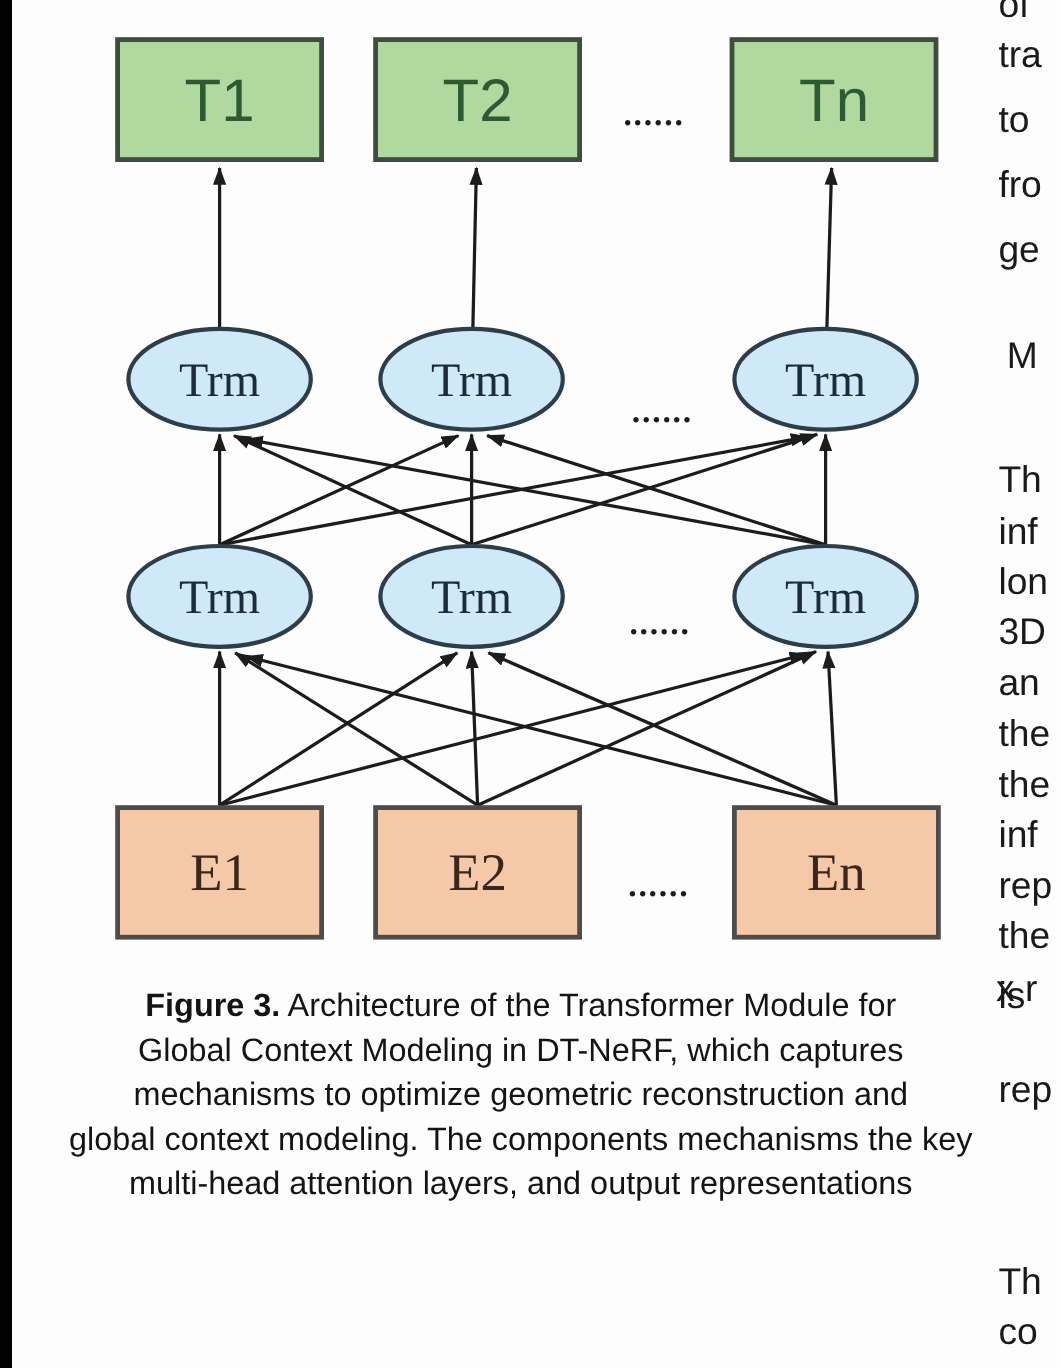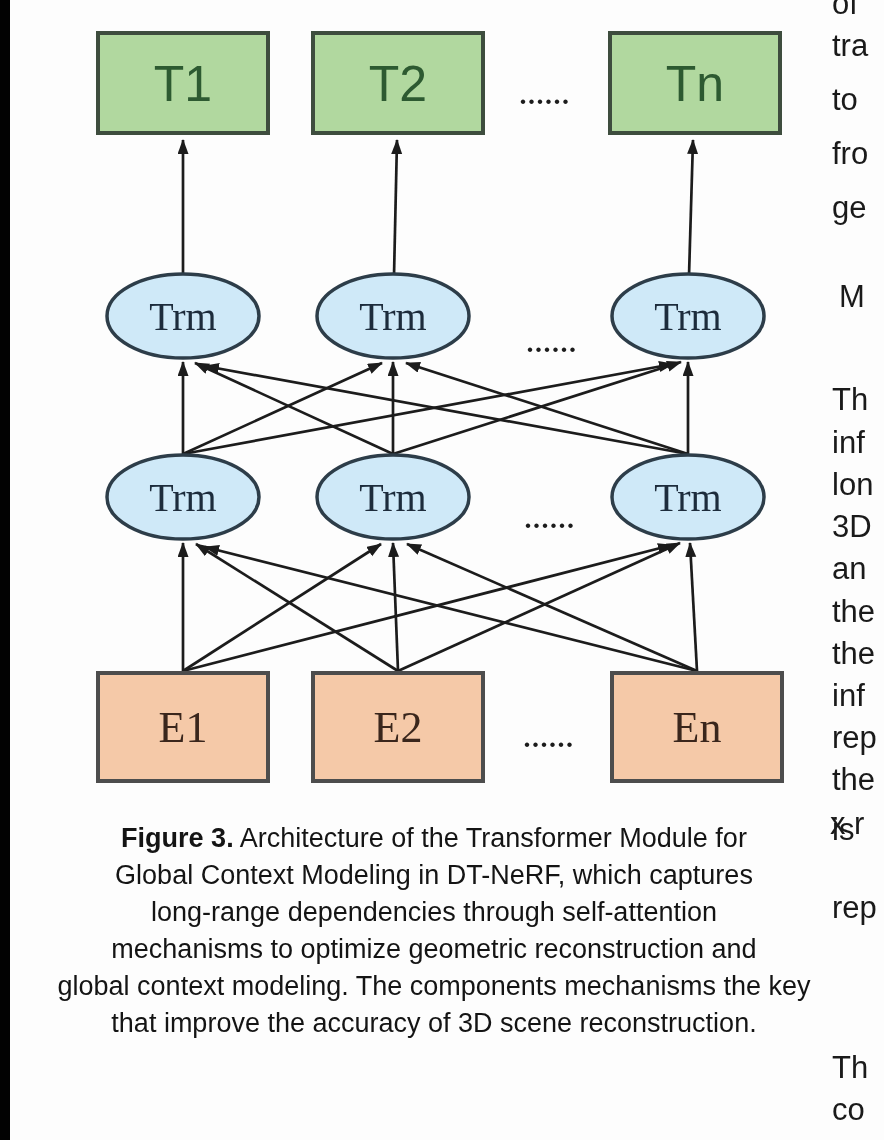--- a/index.html
+++ b/index.html
@@ -111,24 +111,23 @@
       <text class="e-label" x="183" y="742">E1</text>
       <text class="e-label" x="398" y="742">E2</text>
       <text class="e-label" x="697" y="742">En</text>
       <text class="dots" x="549" y="747">......</text>
     </g>
   </svg>
 
   <div class="caption">
     <div class="cap-line"><span class="cap-bold">Figure 3.</span> <span>Architecture of the Transformer Module for</span></div>
     <div class="cap-line">Global Context Modeling in DT-NeRF, which captures</div>
-    <div class="cap-line">long-range dependencies through self-attention</div>
     <div class="cap-line">mechanisms to optimize geometric reconstruction and</div>
     <div class="cap-line">global context modeling. The components mechanisms the key</div>
-    <div class="cap-line">that improve the accuracy of 3D scene reconstruction.</div>
+    <div class="cap-line">multi-head attention layers, and output representations</div>
   </div>
 
   <div class="right-col">
     <div class="frag" style="top:-14px">of</div>
     <div class="frag" style="top:28px">tra</div>
     <div class="frag" style="top:82px">to</div>
     <div class="frag" style="top:136px">fro</div>
     <div class="frag" style="top:190px">ge</div>
     <div class="frag" style="top:279px;left:839px">M</div>
     <div class="frag" style="top:382px">Th</div>

